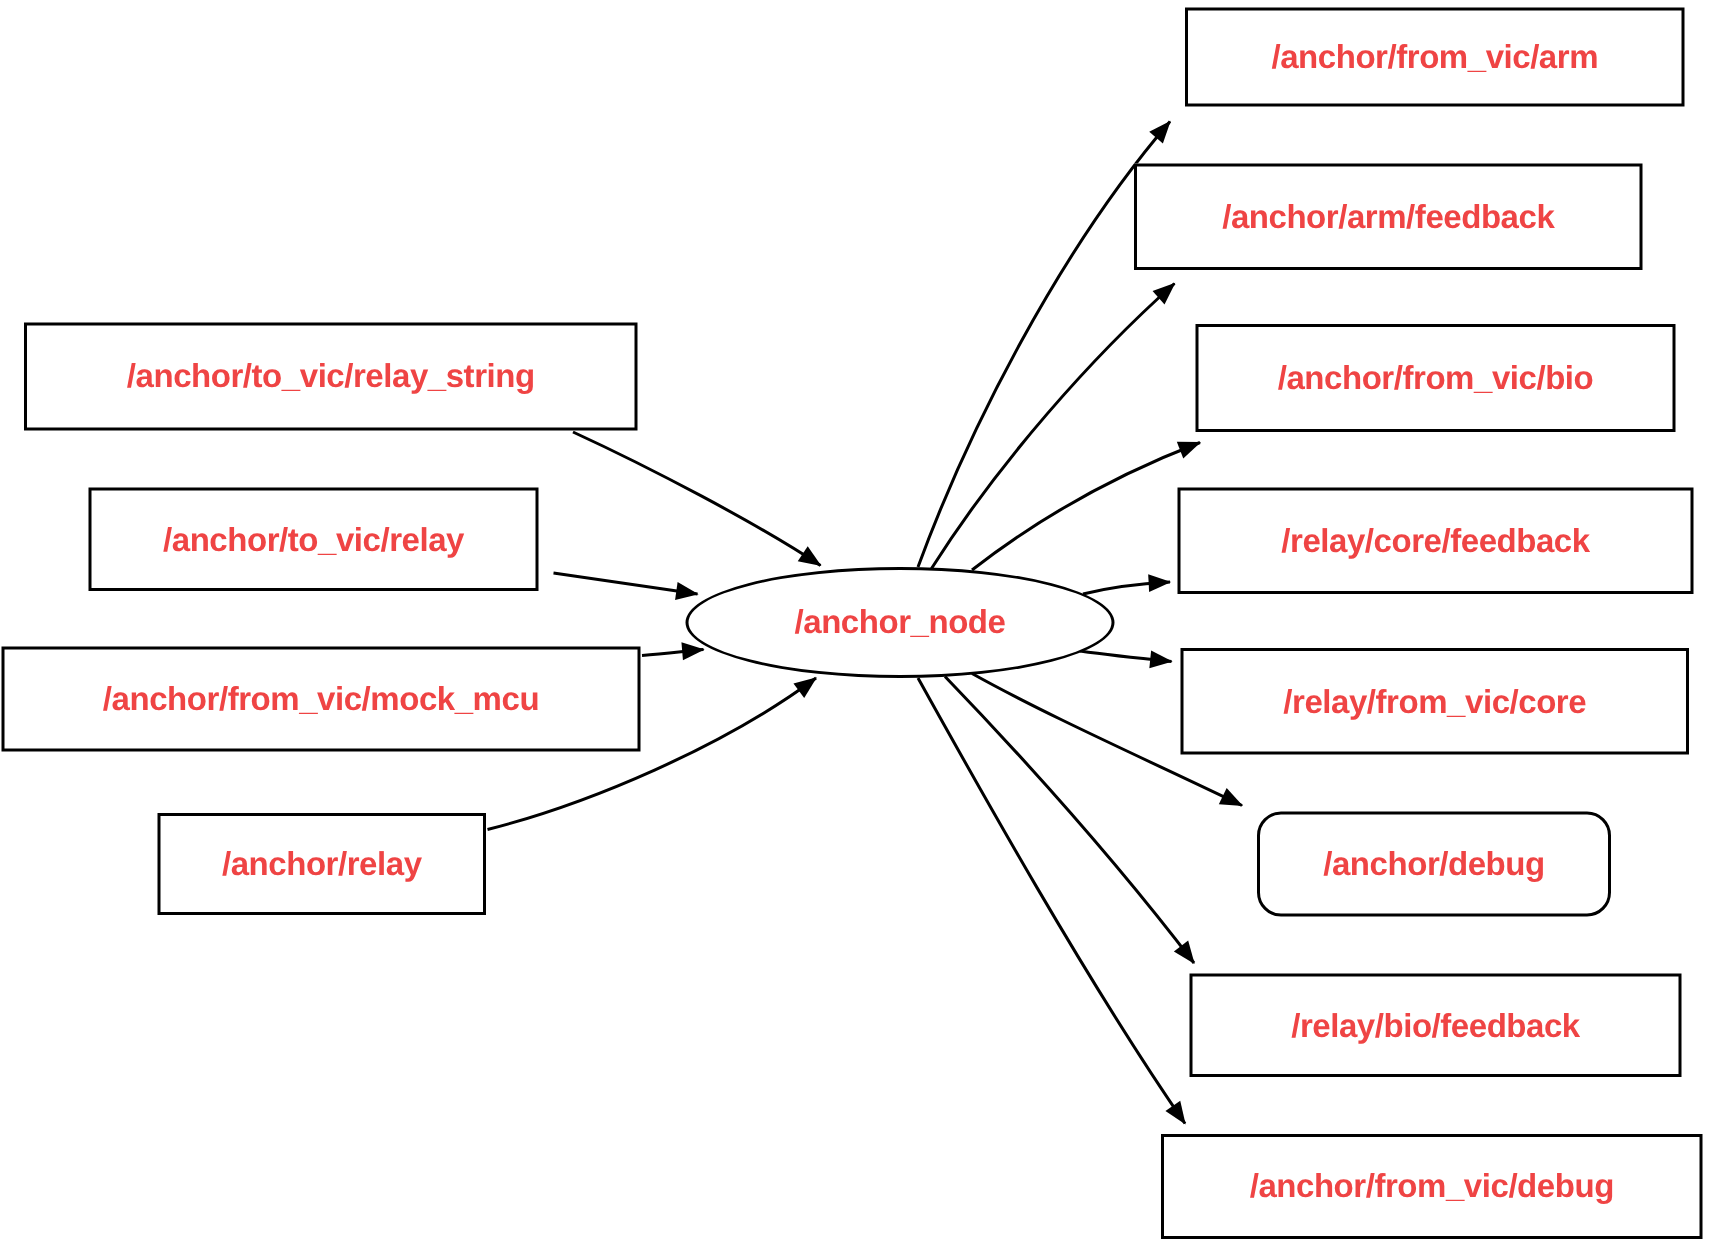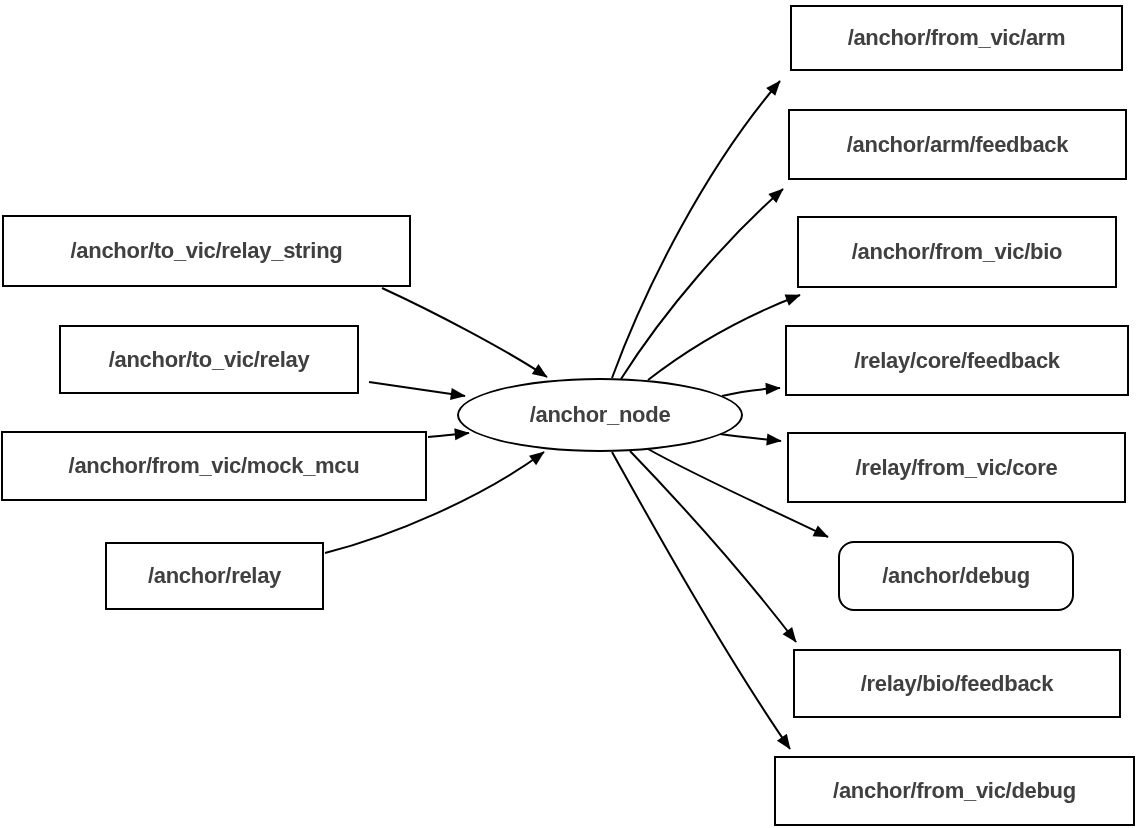--- a/index.html
+++ b/index.html
@@ -28,21 +28,21 @@
     stroke-width: 2;
   }
   .node {
     position: absolute;
     display: flex;
     align-items: center;
     justify-content: center;
     box-sizing: border-box;
     background: #ffffff;
     border: 2px solid #000000;
-    color: #404040;
+    color: #ef4444;
     font-size: 22px;
     font-weight: bold;
     letter-spacing: -0.3px;
     white-space: nowrap;
     z-index: 2;
   }
   .node.ellipse {
     border-radius: 50%;
   }
 </style>
@@ -65,36 +65,36 @@
         <path d="M621,379 C666,308 728,238 783,189" class="edge" marker-end="url(#arrow)"></path>
         <path d="M648,380 C698,341 748,315 800,295" class="edge" marker-end="url(#arrow)"></path>
         <path d="M722,396 C742,391 761,389 780,388" class="edge" marker-end="url(#arrow)"></path>
         <path d="M720,434 C741,437 761,439 781,441" class="edge" marker-end="url(#arrow)"></path>
         <path d="M648,449 C700,478 768,508 828,537" class="edge" marker-end="url(#arrow)"></path>
         <path d="M630,451 C682,505 744,574 796,642" class="edge" marker-end="url(#arrow)"></path>
         <path d="M612,452 C652,524 725,655 790,749" class="edge" marker-end="url(#arrow)"></path>
       </g>
   </svg>
   <div id="nodes">
-      <div class="node box" style="left: 2px; top: 215px; width: 409px; height: 72px;">
+      <div class="node box" style="left: 16px; top: 215px; width: 409px; height: 72px;">
         <span>/anchor/to_vic/relay_string</span>
       </div>
       <div class="node box" style="left: 59px; top: 325px; width: 300px; height: 69px;">
         <span>/anchor/to_vic/relay</span>
       </div>
       <div class="node box" style="left: 1px; top: 431px; width: 426px; height: 70px;">
         <span>/anchor/from_vic/mock_mcu</span>
       </div>
       <div class="node box" style="left: 105px; top: 542px; width: 219px; height: 68px;">
         <span>/anchor/relay</span>
       </div>
       <div class="node box" style="left: 790px; top: 5px; width: 333px; height: 66px;">
         <span>/anchor/from_vic/arm</span>
       </div>
-      <div class="node box" style="left: 788px; top: 109px; width: 339px; height: 71px;">
+      <div class="node box" style="left: 756px; top: 109px; width: 339px; height: 71px;">
         <span>/anchor/arm/feedback</span>
       </div>
       <div class="node box" style="left: 797px; top: 216px; width: 320px; height: 72px;">
         <span>/anchor/from_vic/bio</span>
       </div>
       <div class="node box" style="left: 785px; top: 325px; width: 344px; height: 71px;">
         <span>/relay/core/feedback</span>
       </div>
       <div class="node box" style="left: 787px; top: 432px; width: 339px; height: 71px;">
         <span>/relay/from_vic/core</span>

